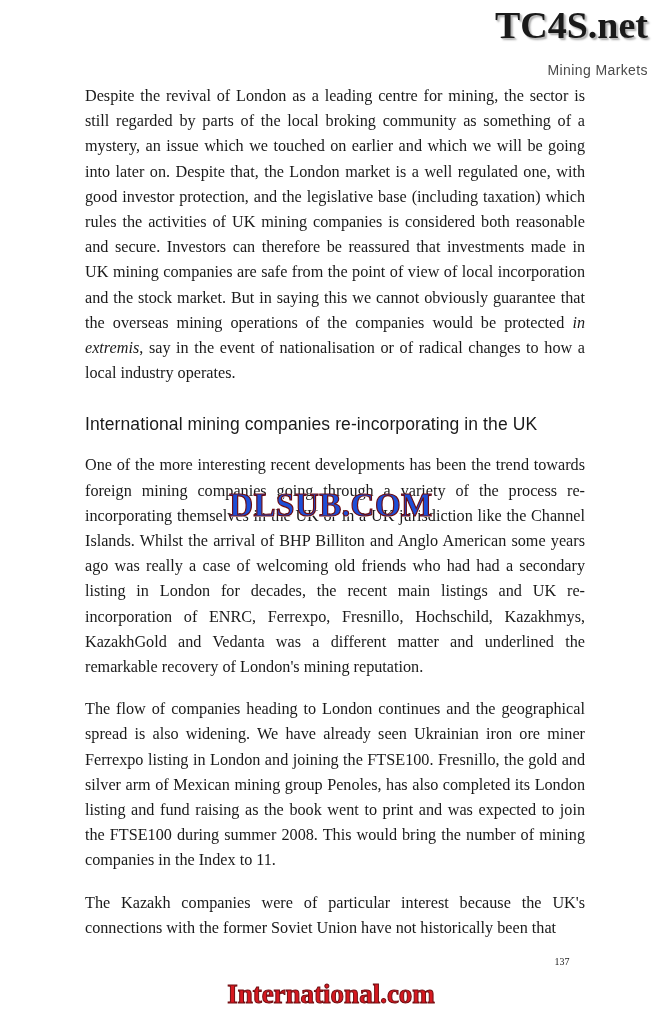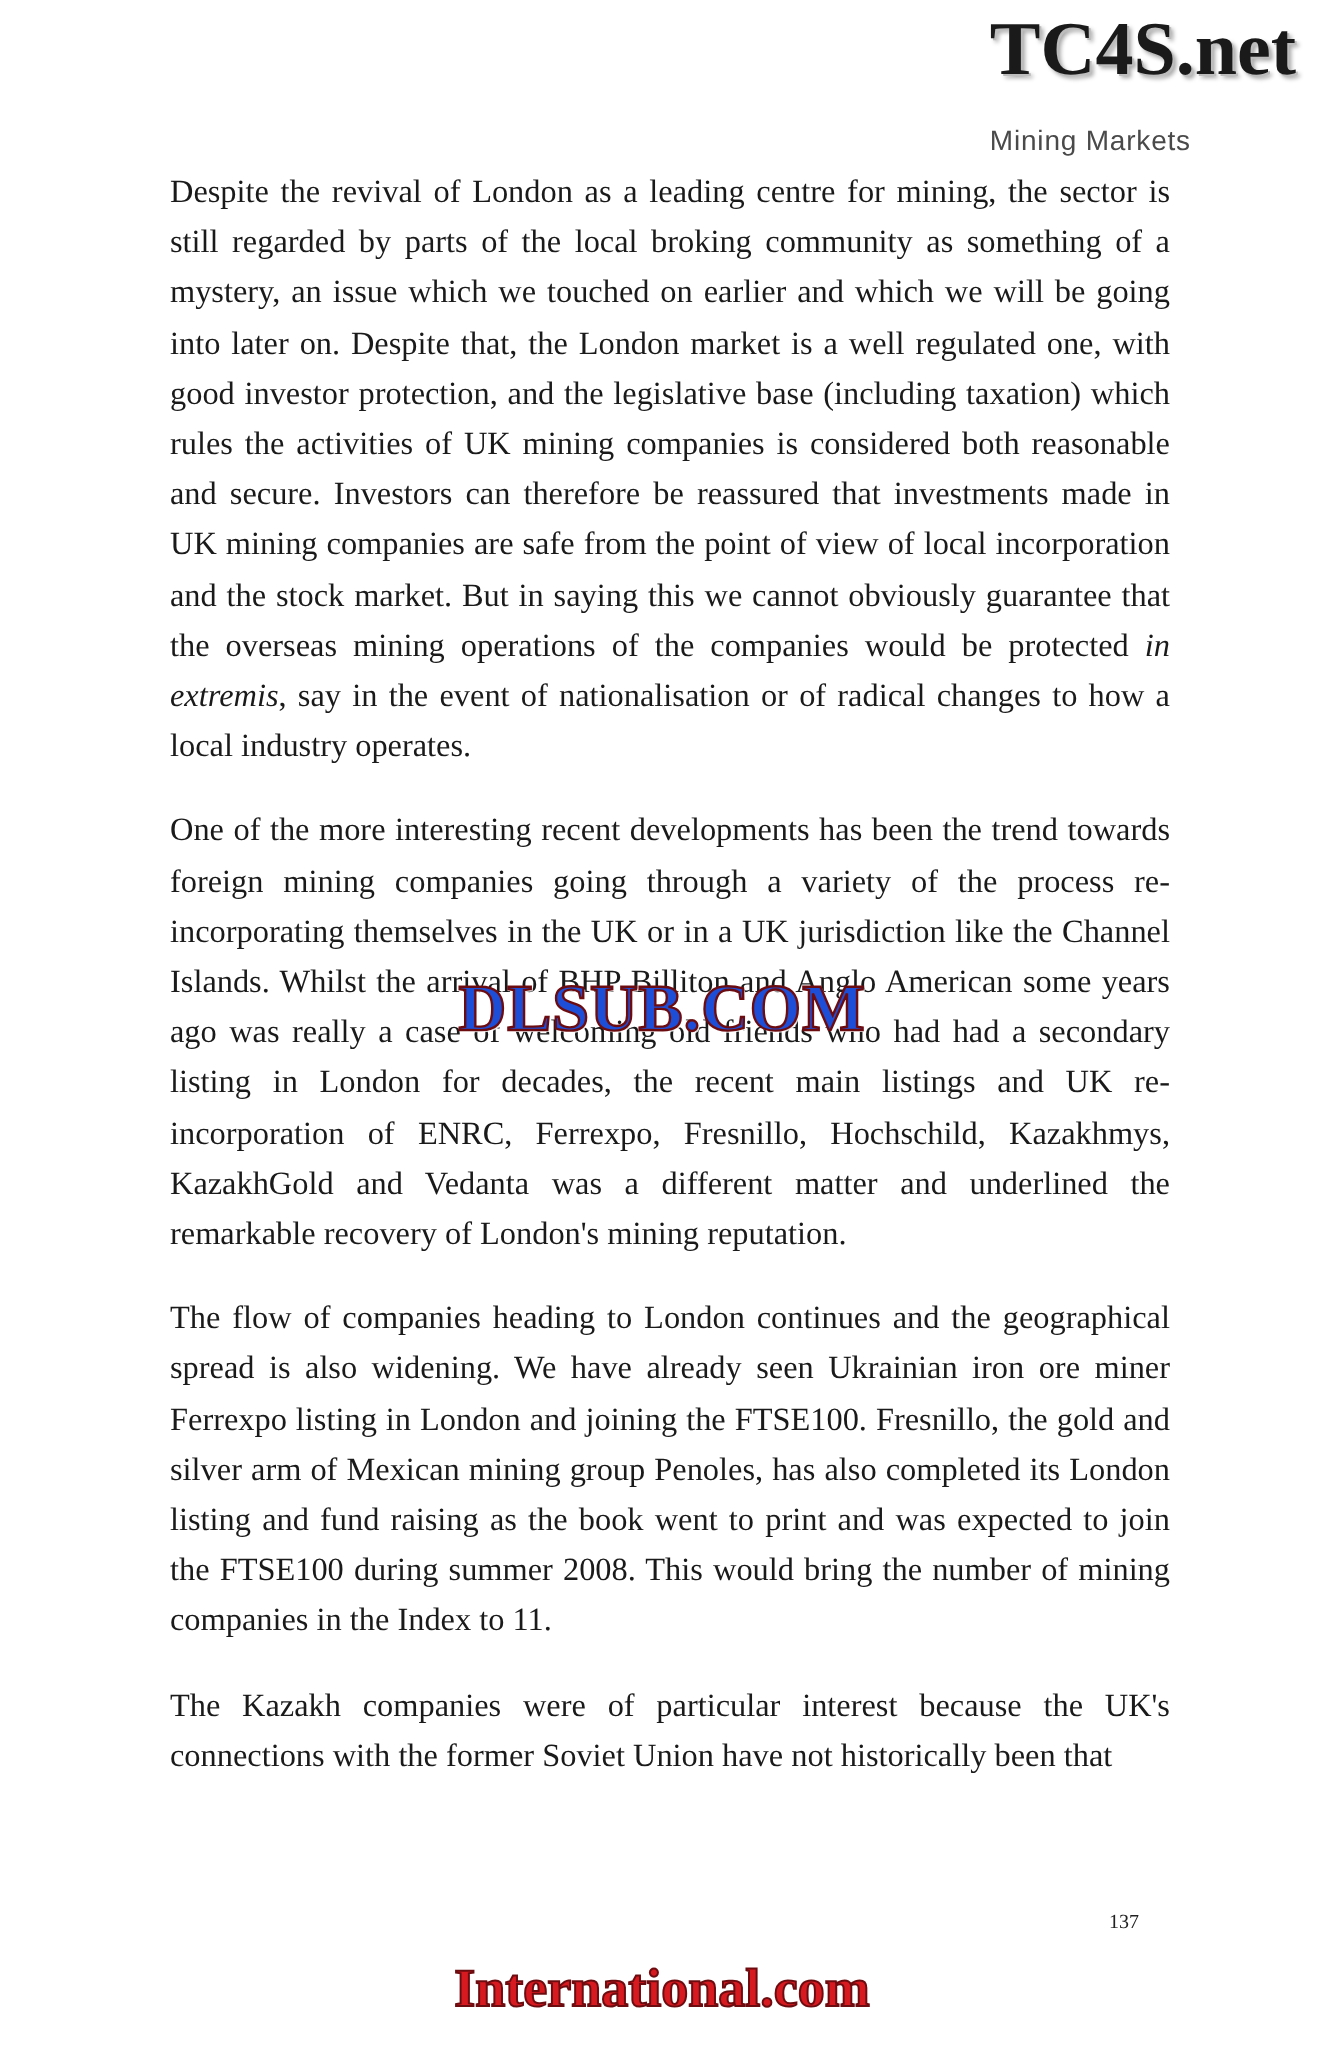--- a/index.html
+++ b/index.html
@@ -14,21 +14,21 @@
     overflow: hidden;
     font-family: "Liberation Serif", serif;
     color: #111111;
   }
 
   
   .wm-top {
     position: absolute;
     top: 6px;
     right: 14px;
-    text-align: left;
+    text-align: right;
     line-height: 1;
     user-select: none;
   }
   .wm-top .brand {
     font-family: "Liberation Serif", serif;
     font-weight: bold;
     font-size: 38px;
     letter-spacing: 0px;
     color: #1a1a1a;
     text-shadow:
@@ -127,20 +127,21 @@
   <div class="brand">TC4S.net</div>
   <div class="sub">Mining Markets</div>
 </div>
 
 <div class="page">
 
   <p class="body-text">
     <span>Despite the revival of London as a leading centre for mining, the sector is still regarded by parts of the local broking community as something of a mystery, an issue which we touched on earlier and which we will be going into later on. Despite that, the London market is a well regulated one, with good investor protection, and the legislative base (including taxation) which rules the activities of UK mining companies is considered both reasonable and secure. Investors can therefore be reassured that investments made in UK mining companies are safe from the point of view of local incorporation and the stock market. But in saying this we cannot obviously guarantee that the overseas mining operations of the companies would be protected </span><span class="it">in extremis</span><span>, say in the event of nationalisation or of radical changes to how a local industry operates.</span>
   </p>
 
+  <h2 class="section-heading">International mining companies re-incorporating in the UK</h2>
 
   <p class="body-text">One of the more interesting recent developments has been the trend towards foreign mining companies going through a variety of the process re-incorporating themselves in the UK or in a UK jurisdiction like the Channel Islands. Whilst the arrival of BHP Billiton and Anglo American some years ago was really a case of welcoming old friends who had had a secondary listing in London for decades, the recent main listings and UK re-incorporation of ENRC, Ferrexpo, Fresnillo, Hochschild, Kazakhmys, KazakhGold and Vedanta was a different matter and underlined the remarkable recovery of London's mining reputation.</p>
   <p class="body-text">The flow of companies heading to London continues and the geographical spread is also widening. We have already seen Ukrainian iron ore miner Ferrexpo listing in London and joining the FTSE100.  Fresnillo, the gold and silver arm of Mexican mining group Penoles, has also completed its London listing and fund raising as the book went to print and was expected to join the FTSE100 during summer 2008. This would bring the number of mining companies in the Index to 11.</p>
   <p class="body-text">The Kazakh companies were of particular interest because the UK's connections with the former Soviet Union have not historically been that</p>
 
 </div>
 
 <div class="wm-center">
   <span class="txt">DLSUB.COM</span>
 </div>

